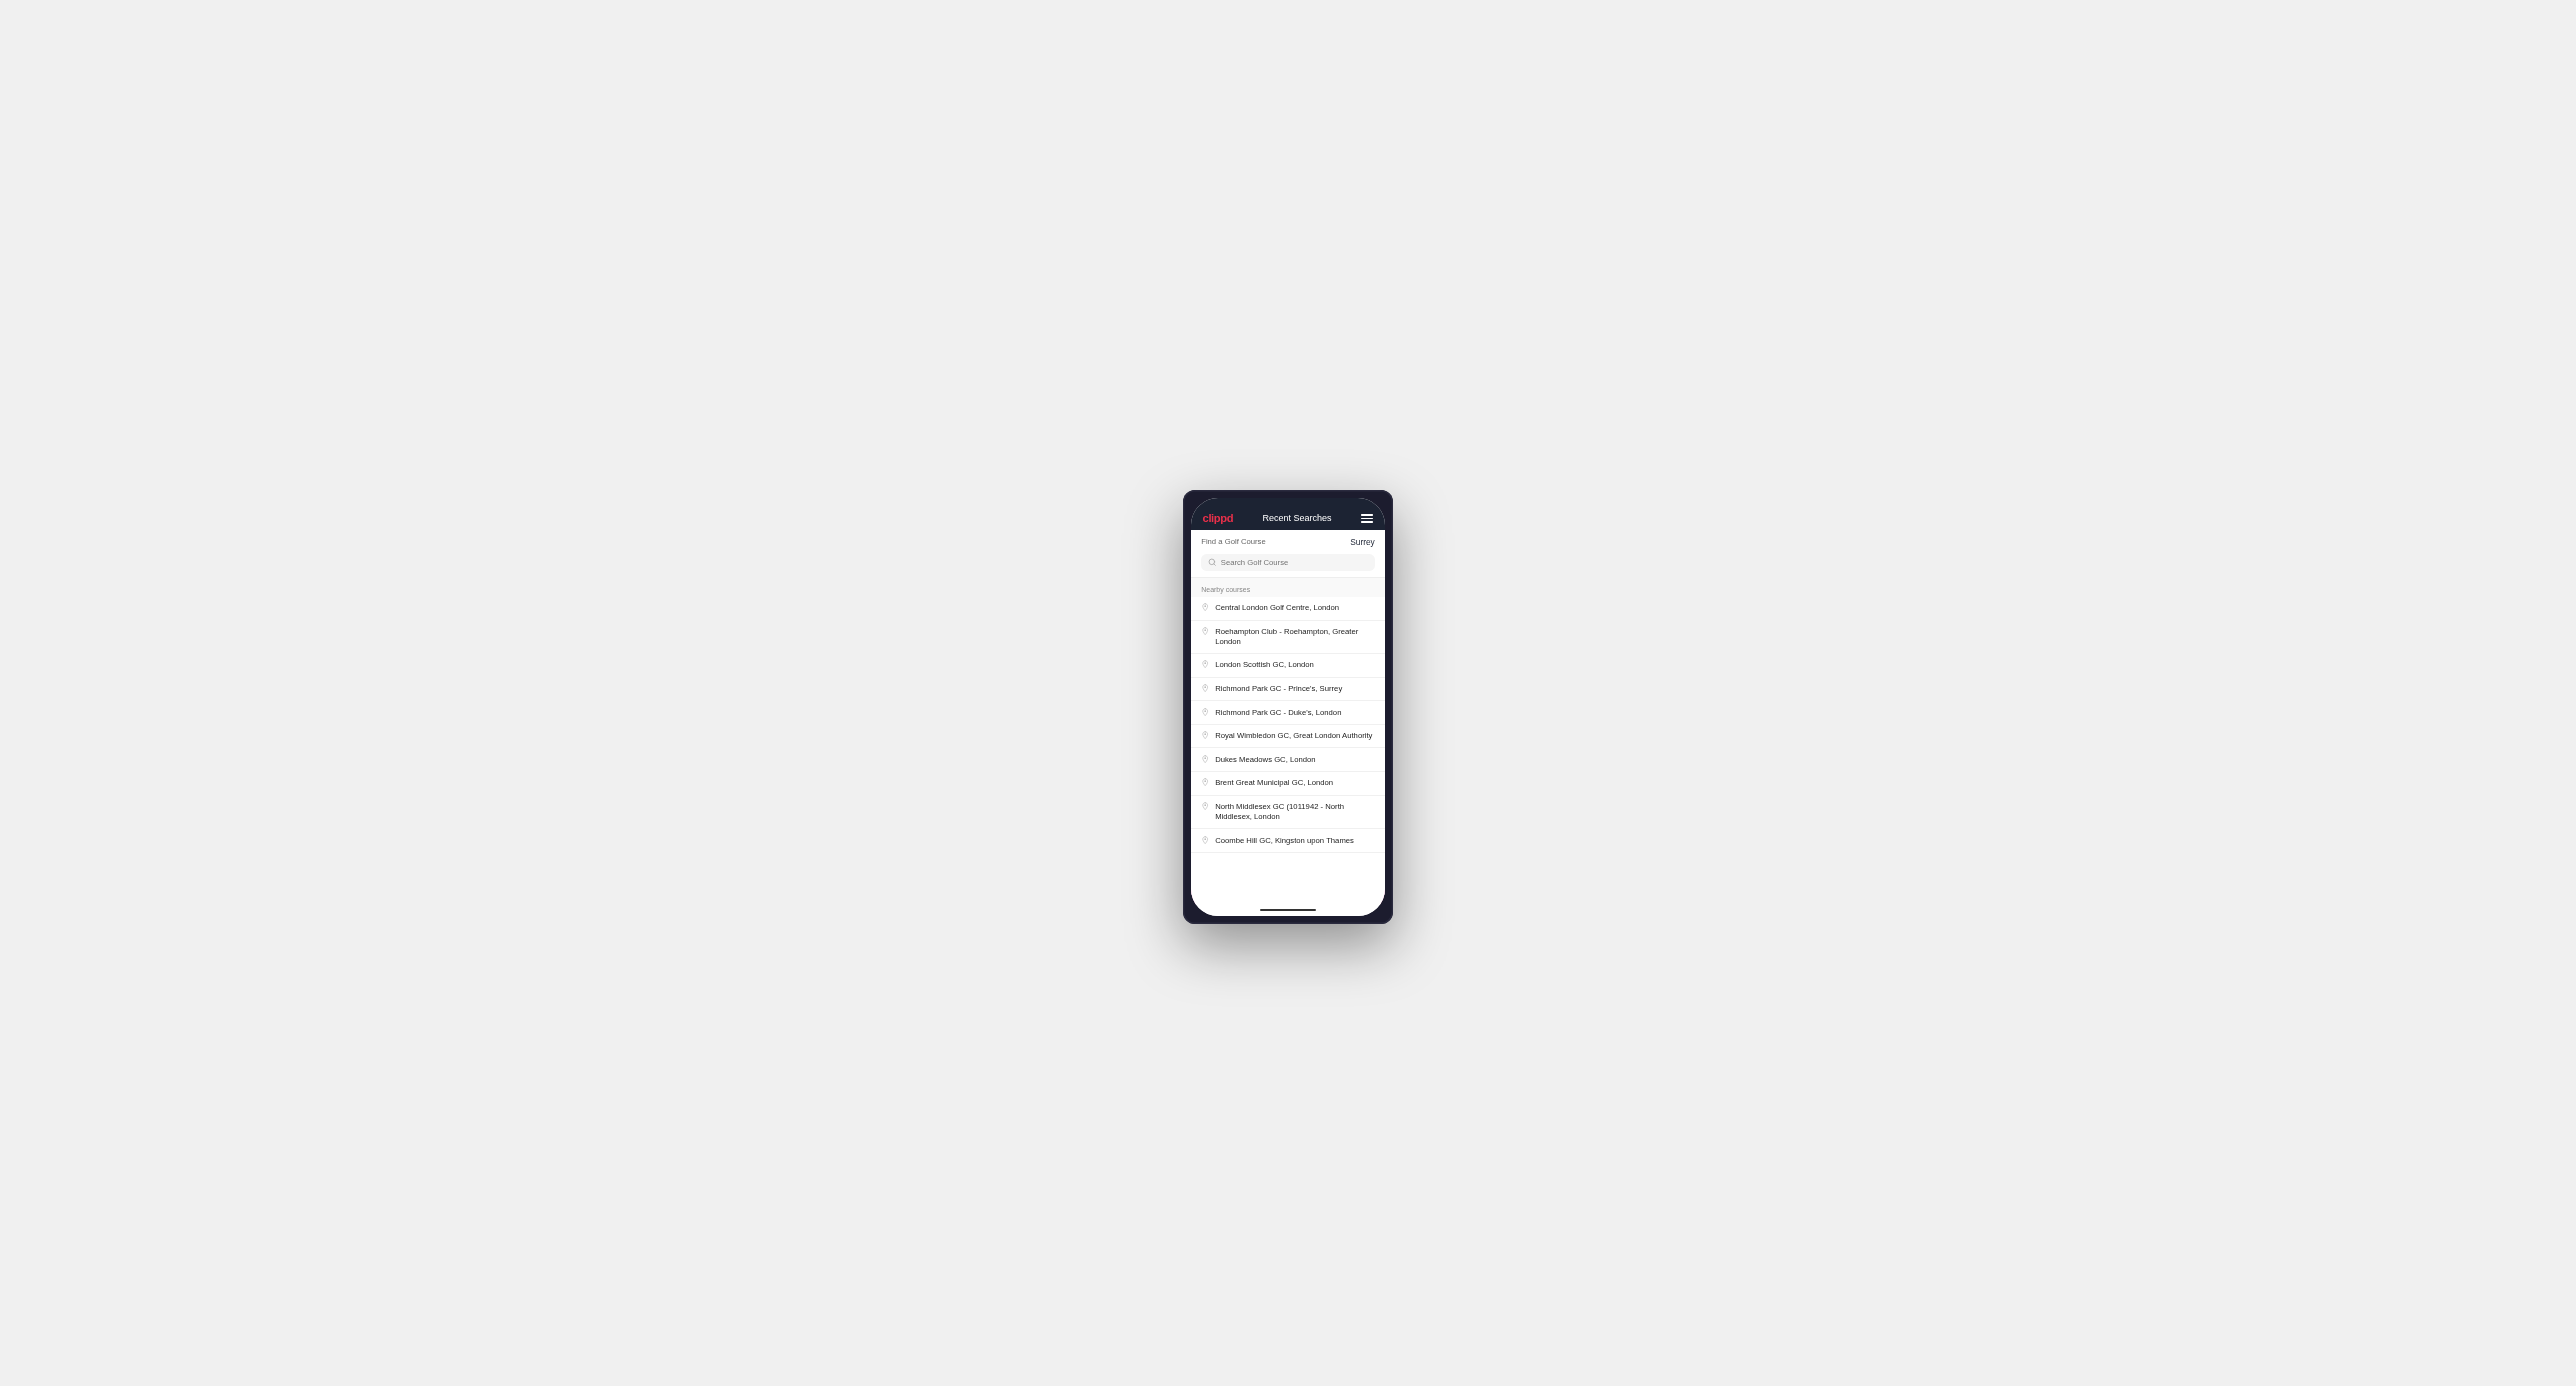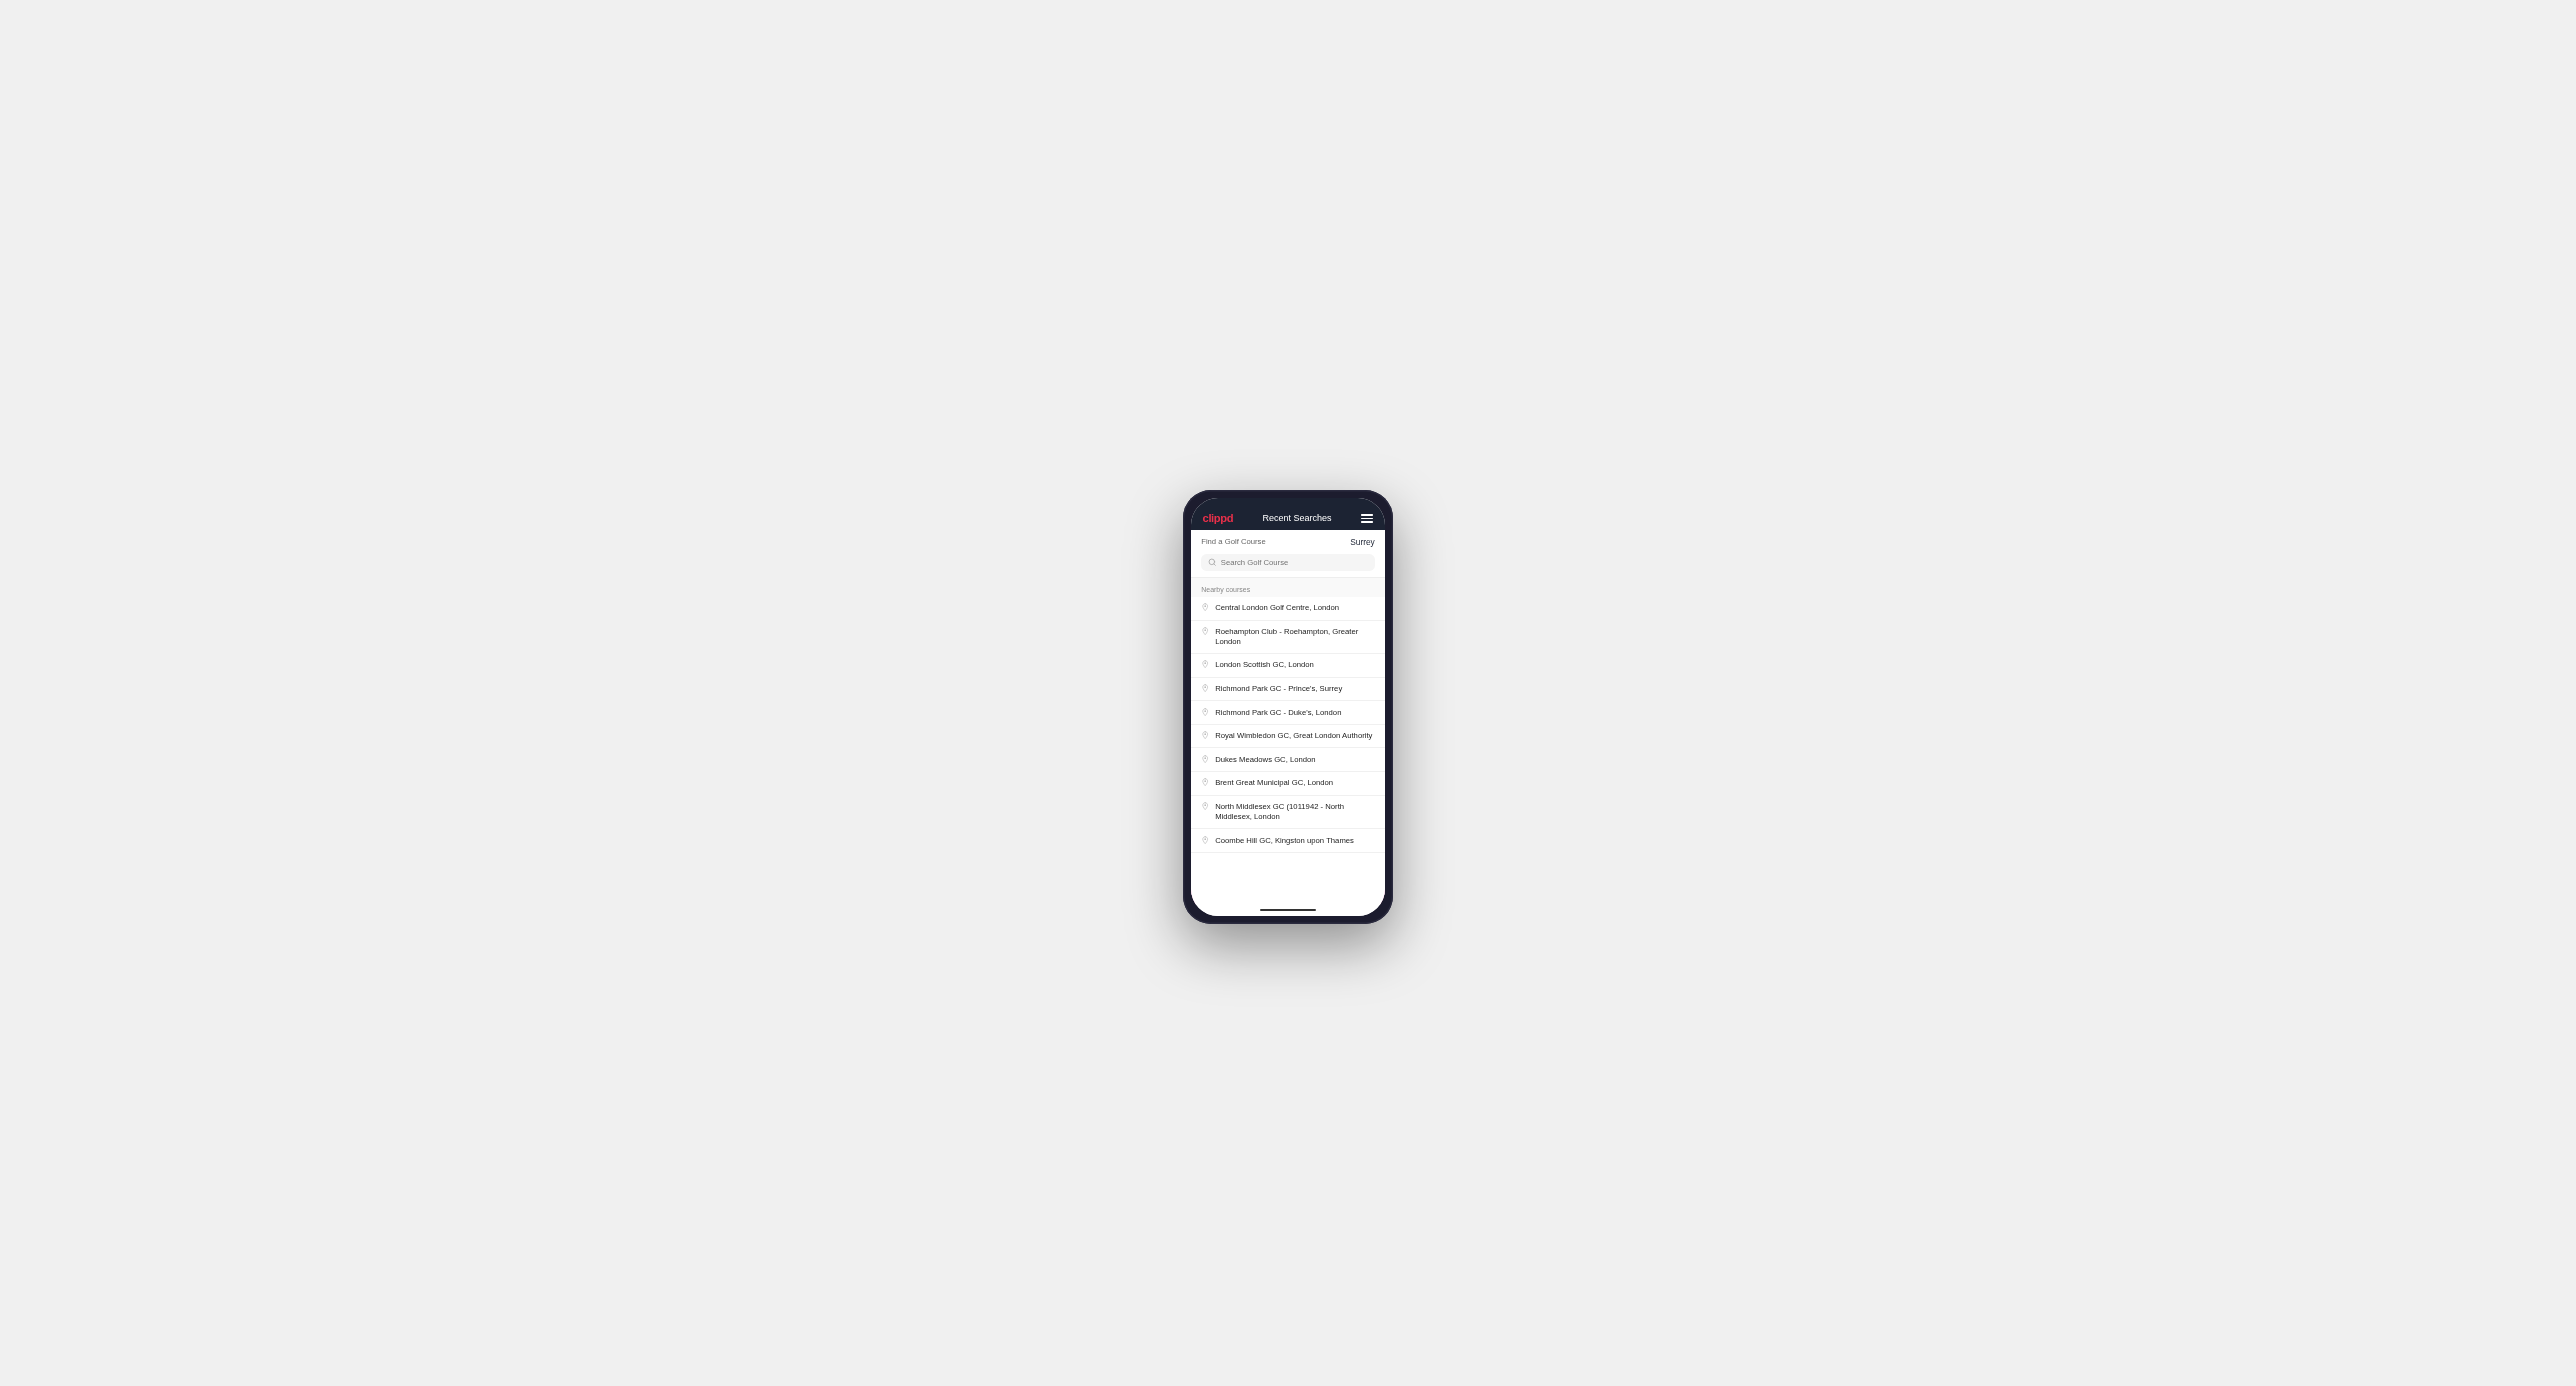--- a/index.html
+++ b/index.html
@@ -9,21 +9,21 @@
       justify-content: center;
       align-items: center;
       min-height: 100vh;
       font-family: -apple-system, BlinkMacSystemFont, 'Segoe UI', sans-serif;
     }
 
     .phone-shell {
       width: 210px;
       height: 434px;
       background: #1c1c2e;
-      border-radius: 28px;
+      border-radius: 12px;
       padding: 8.4px;
       box-shadow: 0 21px 56px rgba(0,0,0,0.4), inset 0 0 0 1.4px #2a2a3e;
       position: relative;
       margin-top: 28px;
     }
 
     .phone-screen {
       width: 100%;
       height: 100%;
       background: #fff;

